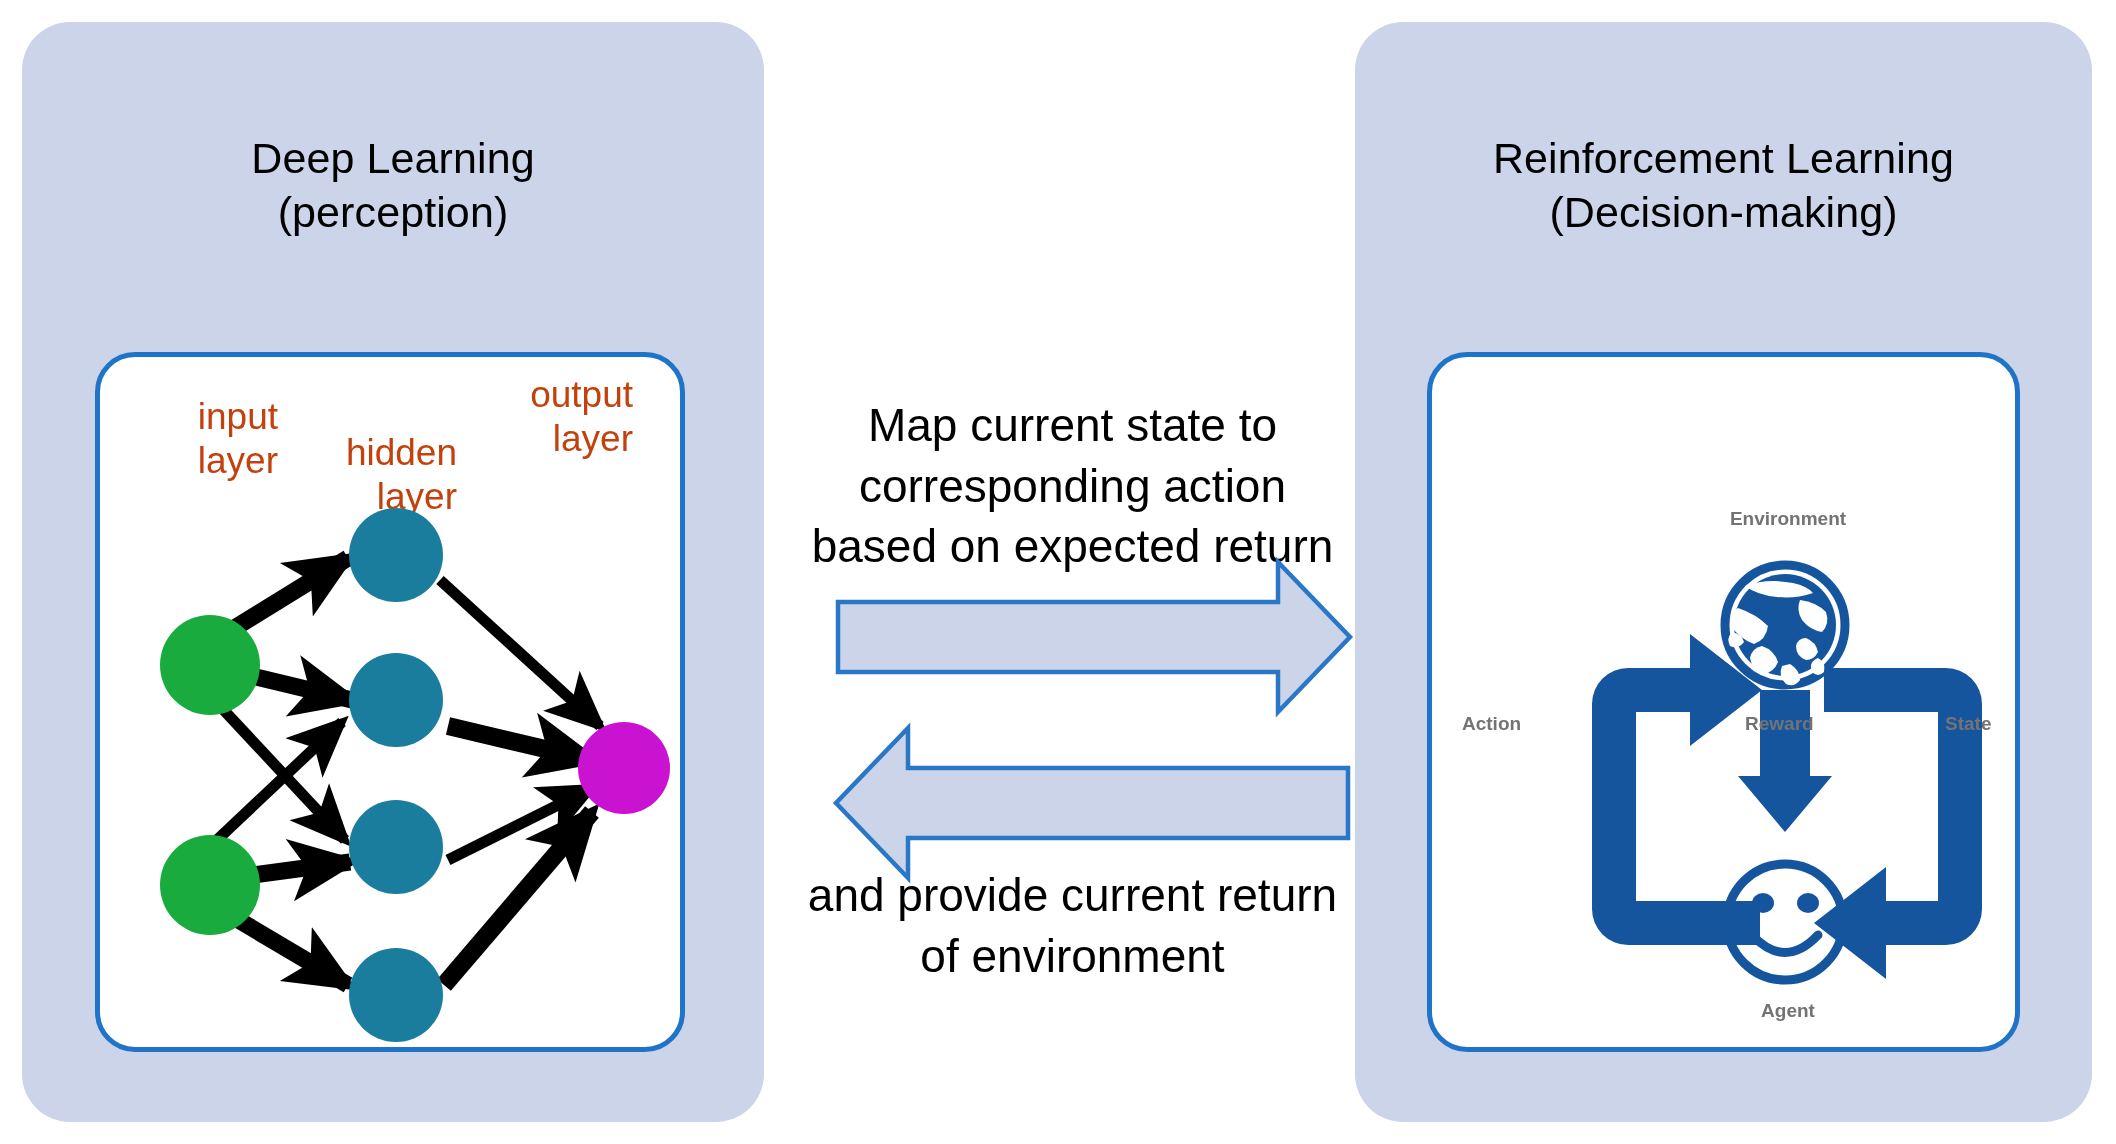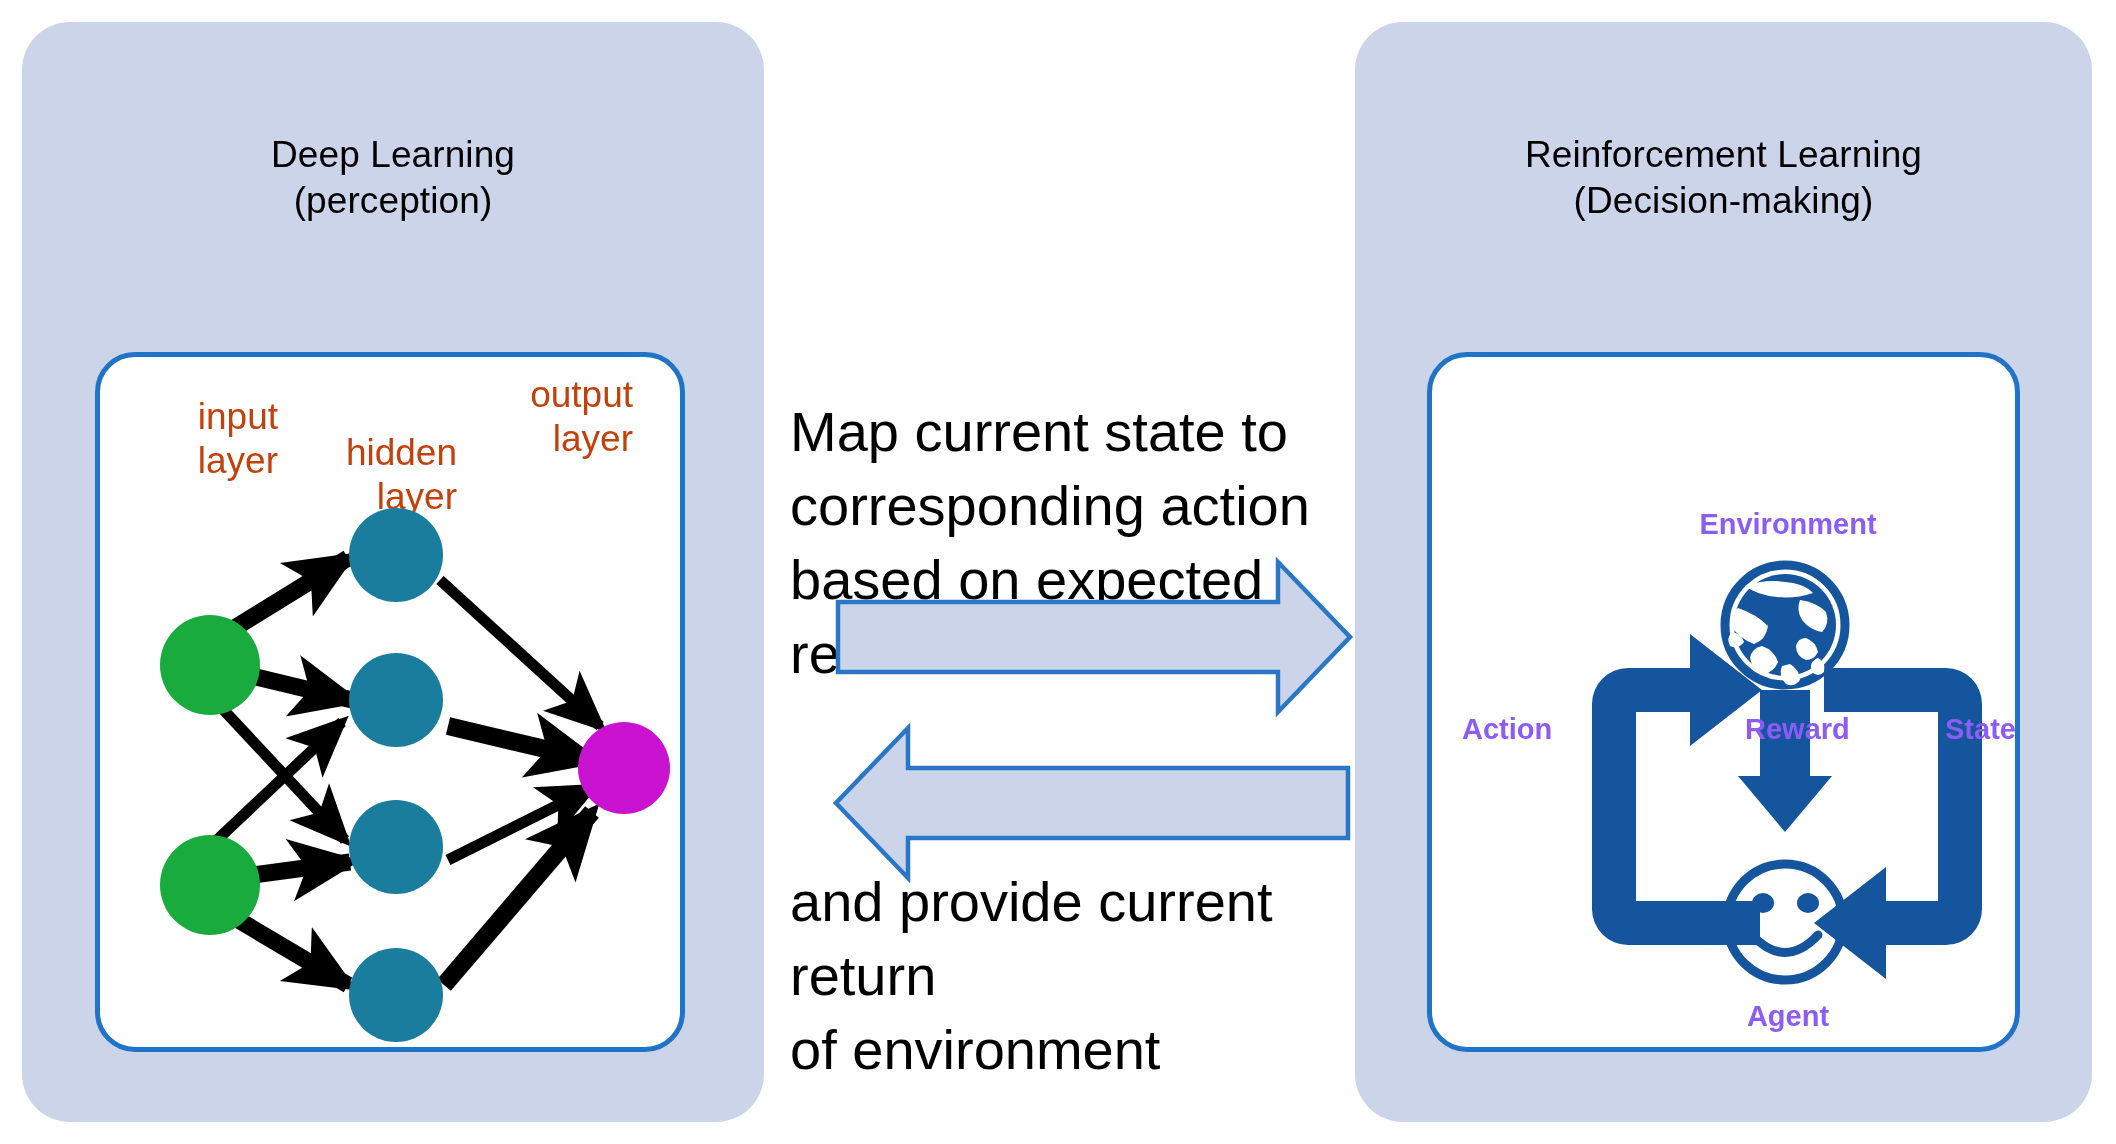--- a/index.html
+++ b/index.html
@@ -23,21 +23,21 @@
     border-radius: 48px;
   }
   #panel-left  { left: 22px;   top: 22px; width: 742px;  height: 1100px; }
   #panel-right { left: 1355px; top: 22px; width: 737px;  height: 1100px; }
 
   .panel-title {
     position: absolute;
     left: 0;
     right: 0;
     text-align: center;
-    font-size: 37px;
+    font-size: 43px;
     line-height: 1.25;
     color: #000000;
     letter-spacing: 0.1px;
   }
   #title-left  { top: 110px; }
   #title-right { top: 110px; }
   .panel-title .ln { display: block; }
 
   
   .card {
@@ -65,33 +65,34 @@
   #cap-output { left: 458px; top: 373px; width: 175px; }
 
   
   .svg-layer { position: absolute; left: 0; top: 0; pointer-events: none; }
 
   
   .center-text {
     position: absolute;
     left: 790px;
     width: 565px;
-    font-size: 56px;
+    text-align: center;
+    font-size: 46px;
     line-height: 1.32;
     color: #000000;
   }
   #center-text-top    { top: 395px; }
   #center-text-bottom { top: 865px; }
   .center-text .ln { display: block; }
 
   
   .rl-label {
     position: absolute;
-    font-size: 29px;
-    color: #8b5cf6;
+    font-size: 19px;
+    color: #737373;
     white-space: nowrap;
     font-weight: 600;
   }
   #rl-environment { left: 1648px; top: 508px; width: 280px; text-align: center; }
   #rl-agent       { left: 1688px; top: 1000px; width: 200px; text-align: center; }
   #rl-action      { left: 1462px; top: 713px; }
   #rl-reward      { left: 1745px; top: 713px; }
   #rl-state       { left: 1945px; top: 713px; }
 </style>
 </head>

